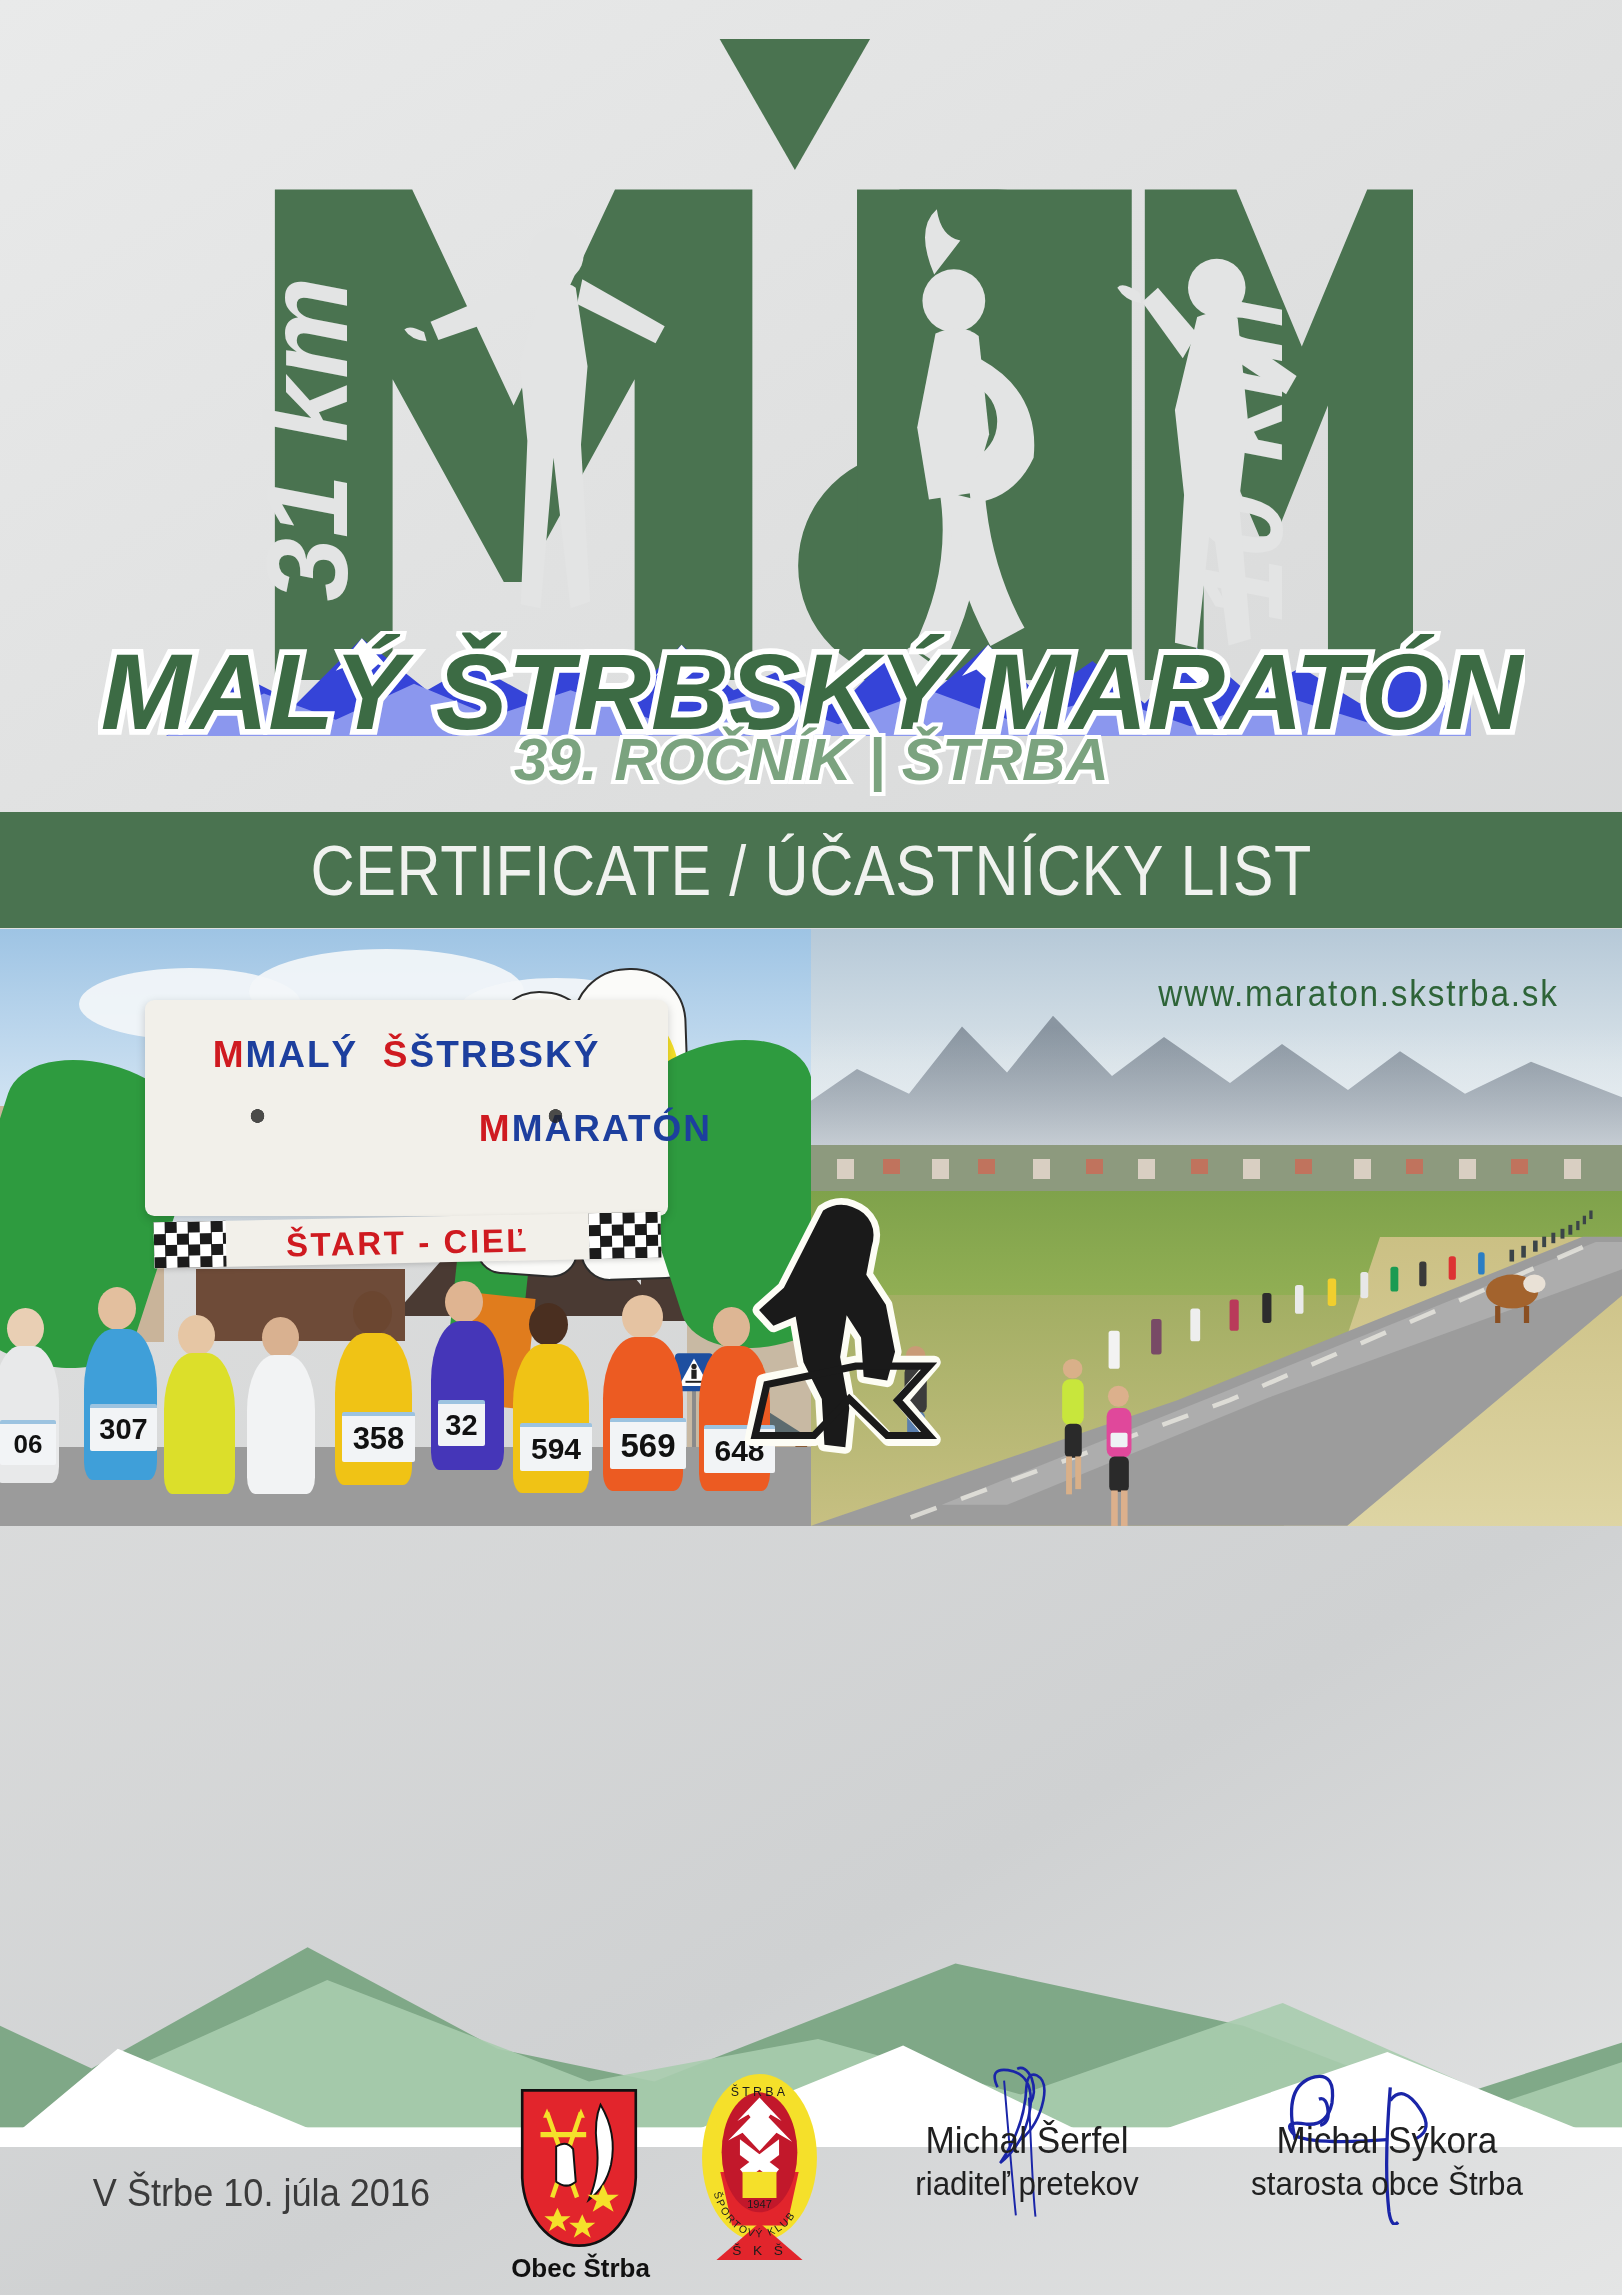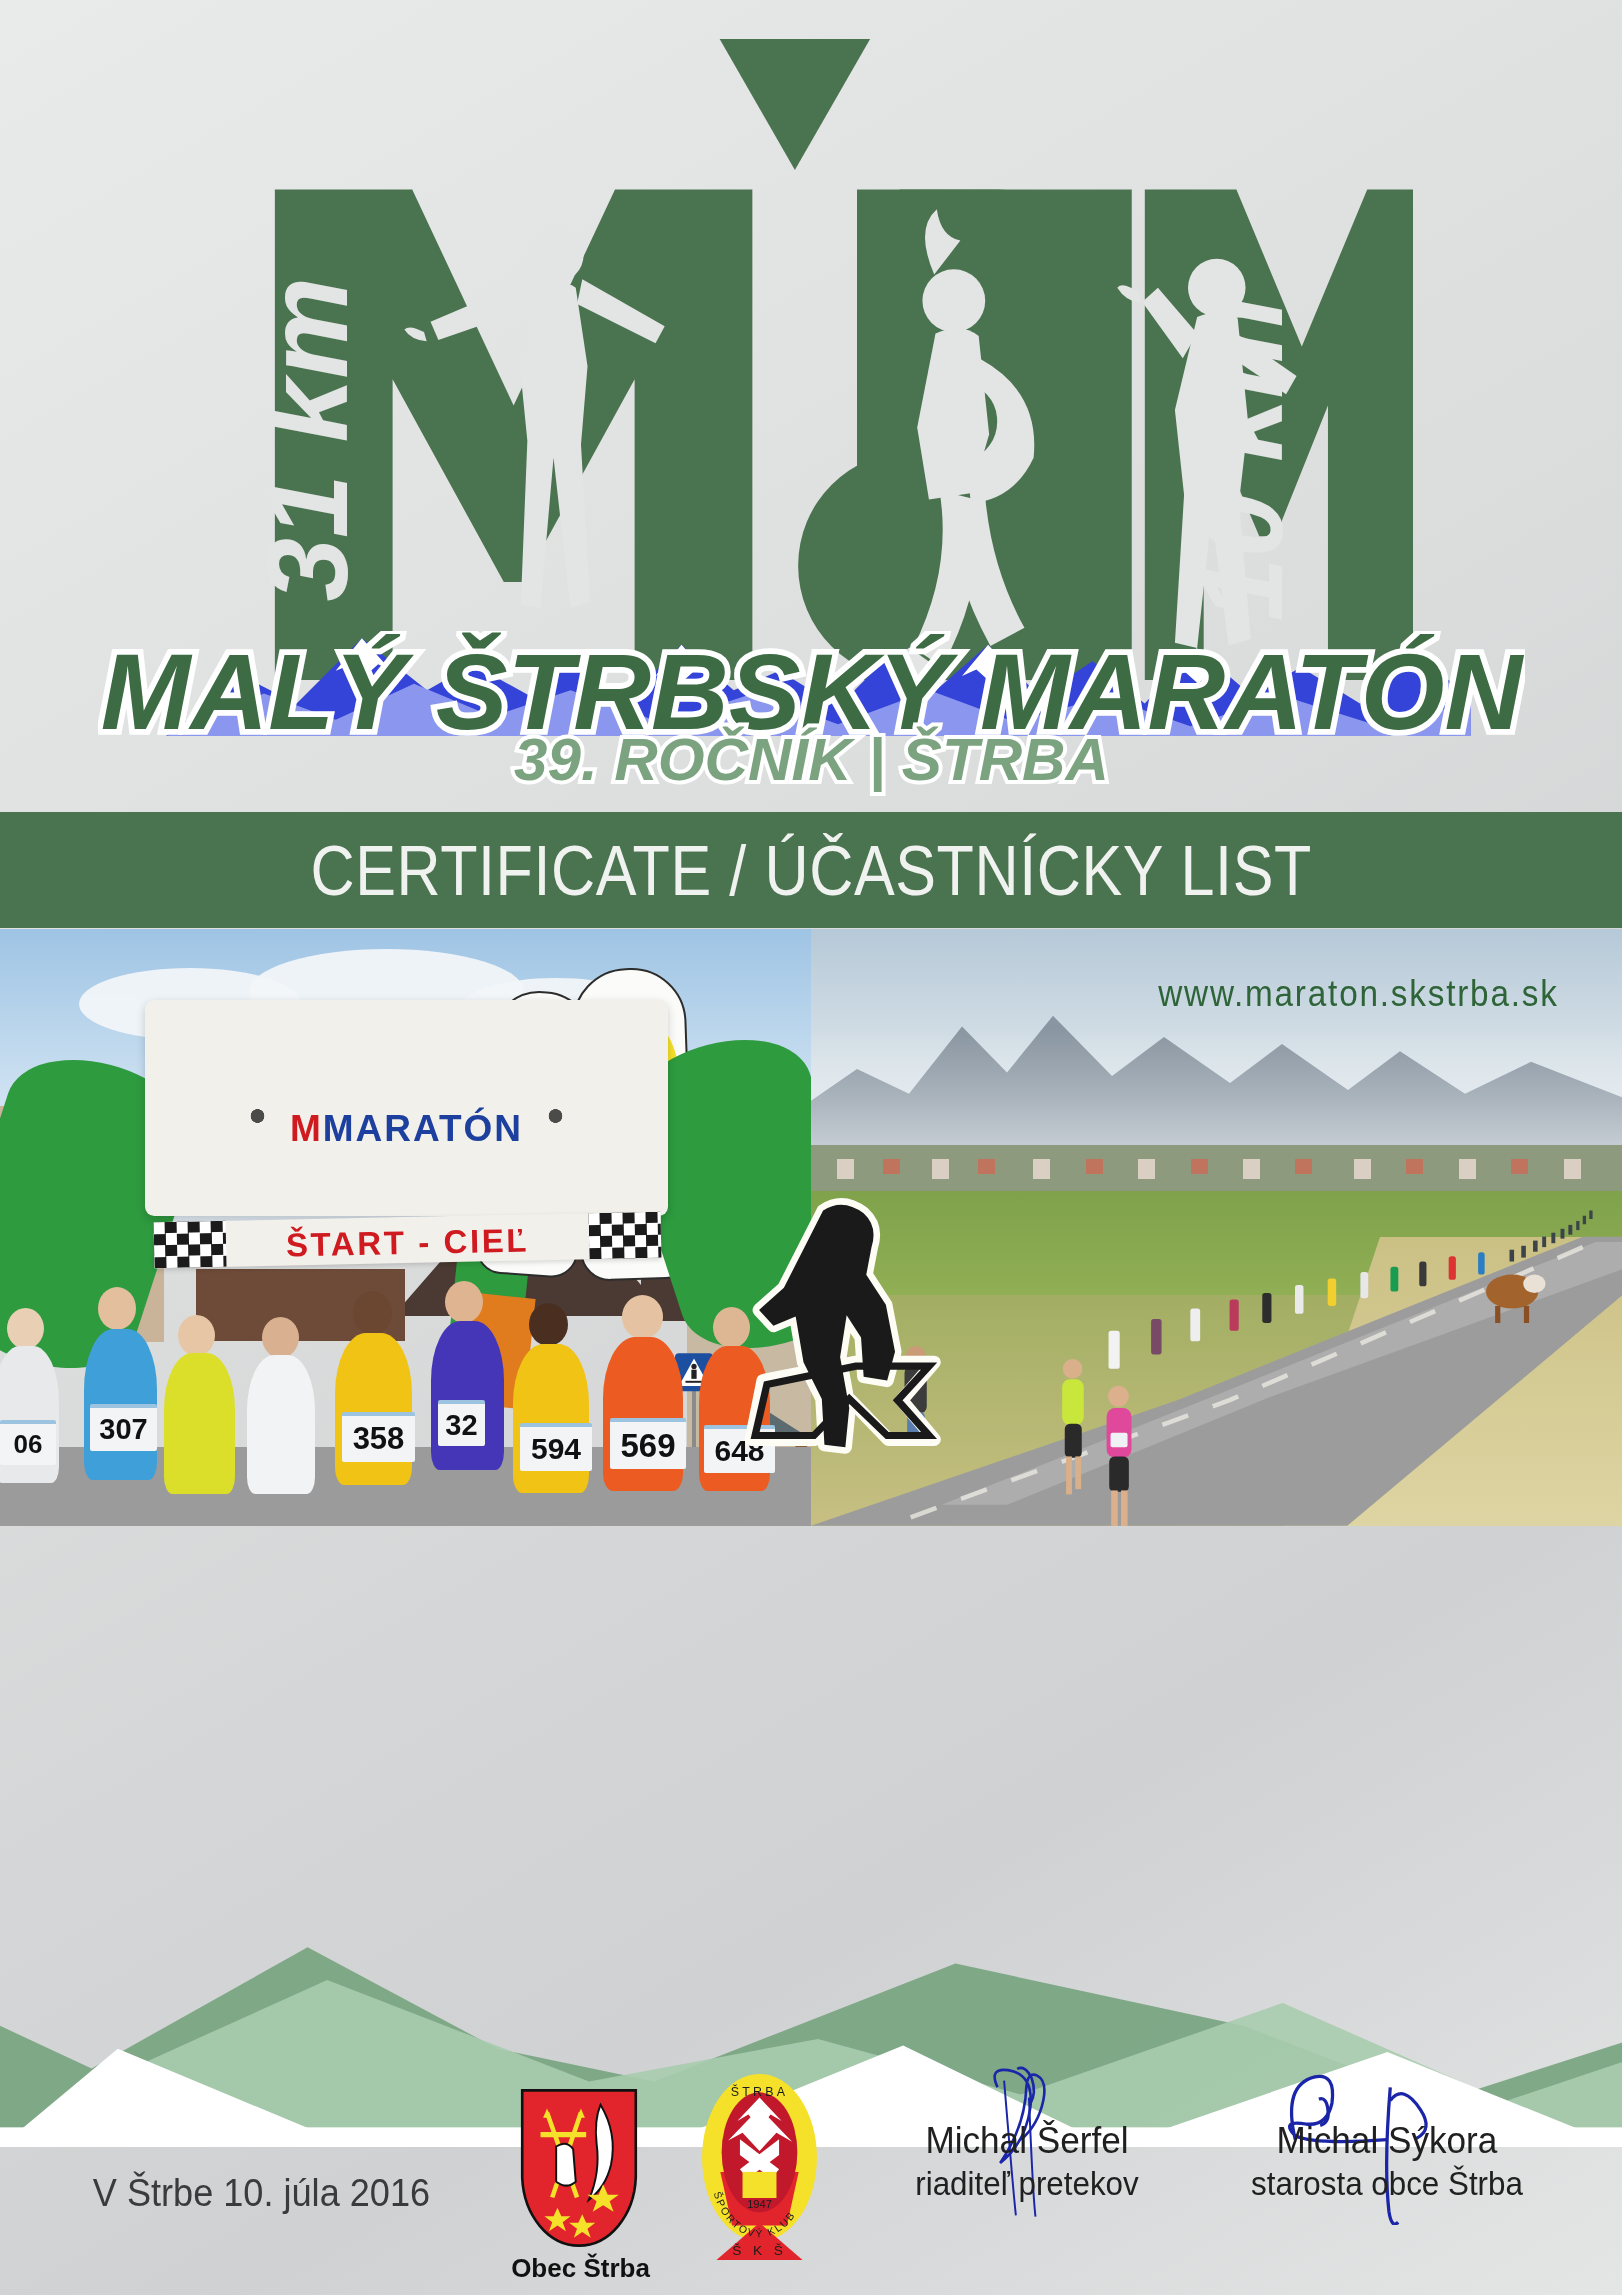--- a/index.html
+++ b/index.html
@@ -36,22 +36,22 @@
   .roof-dark{position:absolute;background:#4a3a33;}
   .arch-green-l{position:absolute;left:-26px;top:131px;width:196px;height:308px;
       background:#2e9b3f;border-radius:98px/59px;transform:rotate(18deg);}
   .arch-green-r{position:absolute;left:648px;top:111px;width:196px;height:308px;
       background:#2e9b3f;border-radius:98px/59px;transform:rotate(-18deg);}
   .arch-banner{position:absolute;left:145px;top:71px;width:523px;height:216px;
       background:#f2f0ea;border-radius:9.2px;box-shadow:0 3.3px 9.2px rgba(0,0,0,.18);}
   .arch-b1{position:absolute;width:100%;text-align:center;top:34px;
       font-size:37px;font-weight:bold;letter-spacing:2px;color:#1d3f9e;}
   .arch-b1 .red{color:#cf1a20;}
-  .arch-b2{position:absolute;width:100%;text-align:center;top:108px;
-      font-size:37px;font-weight:bold;letter-spacing:2px;color:#1d3f9e;}
+  .arch-b2{position:absolute;width:100%;text-align:right;top:108px;
+      font-size:37px;font-weight:bold;letter-spacing:2px;color:#1d3f9e;padding-left:44px;}
   .arch-b2 .red{color:#cf1a20;}
   .msm-mark{position:absolute;top:105px;width:29px;height:50px;
       background:#222;-webkit-mask:radial-gradient(circle at 50% 22%,#000 16%,transparent 17%);
       opacity:.8;}
   .checker{position:absolute;left:154px;top:288px;width:507px;height:46px;background:#f2f0ea;
       transform:rotate(-1.2deg);box-shadow:0 2px 5.2px rgba(0,0,0,.15);}
   .checker:before,.checker:after{content:"";position:absolute;top:0;width:72px;height:46px;
       background:repeating-conic-gradient(#1b1b1b 0 25%, #ffffff 0 50%) 0 0/23px 23px;}
   .checker:before{left:0;} .checker:after{right:0;}
   .checker span{position:absolute;width:100%;text-align:center;top:6.5px;font-size:33px;
@@ -240,20 +240,24 @@
           <polygon points="58,120 84,92 110,120 98,112 84,130 70,112" fill="#fff"></polygon>
           <polygon points="46,146 84,106 124,148 104,138 84,162 64,138" fill="#fff"></polygon>
           <text x="84" y="76" text-anchor="middle" font-family="Liberation Sans, sans-serif" font-size="17" letter-spacing="3" fill="#1b1b1b">ŠTRBA</text>
           <text x="84" y="258" text-anchor="middle" font-family="Liberation Sans, sans-serif" font-size="14" fill="#1b1b1b">1947</text>
         </svg>
       </div>
 
       <div class="arch-green-l"></div>
       <div class="arch-green-r"></div>
       <div class="arch-banner">
+        <div class="arch-b1">
+          <span class="red">M</span><span>MALÝ</span>
+          &nbsp;<span class="red">Š</span><span>ŠTRBSKÝ</span>
+        </div>
         <div class="arch-b2">
           <span class="red">M</span><span>MARATÓN</span>
         </div>
         <div class="msm-mark" style="left:98px"></div>
         <div class="msm-mark" style="right:98px"></div>
       </div>
       <div class="checker">
         <span>ŠTART - CIEĽ</span>
       </div>
 

